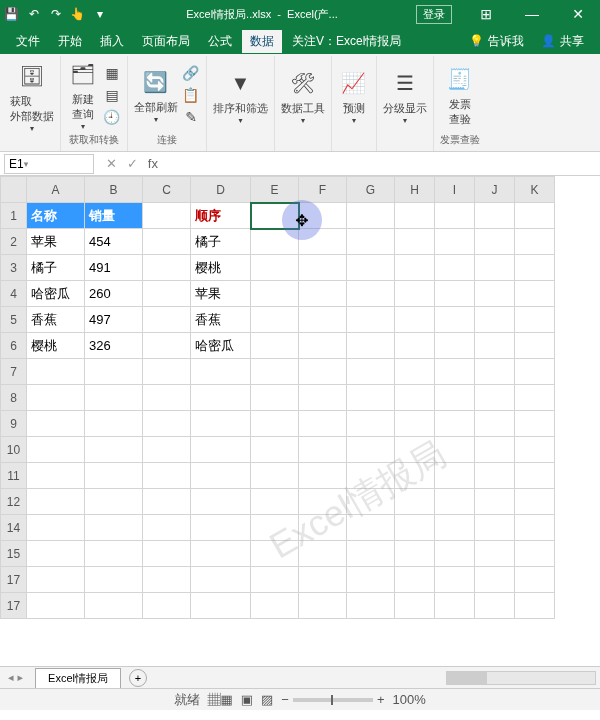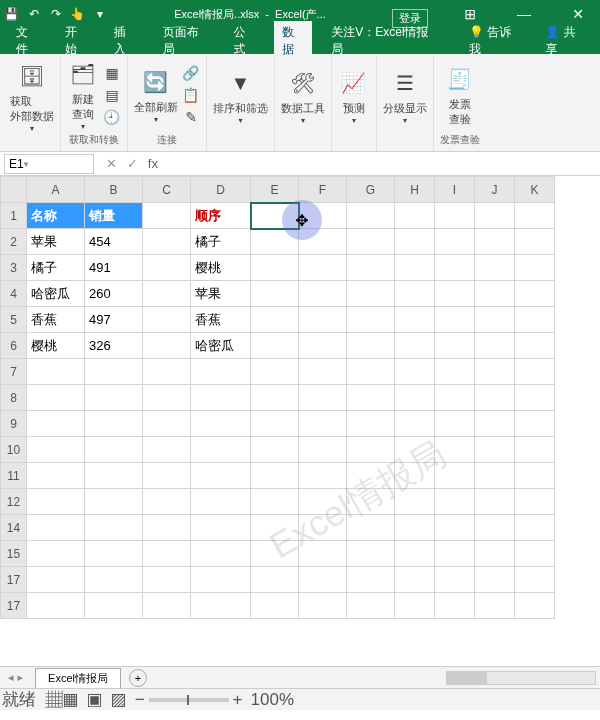--- a/index.html
+++ b/index.html
@@ -1,24 +1,24 @@
 <!DOCTYPE html>
 <html><head>
 <meta charset="utf-8">
 <style>
 *{box-sizing:border-box;margin:0;padding:0;font-family:"Microsoft YaHei",sans-serif}
 body{width:600px;height:720px;background:#fff;overflow:hidden;position:relative}
 .titlebar{height:28px;background:#0f7c41;color:#fff;display:flex;align-items:center;font-size:11px;padding:0 4px}
 .tb-left{display:flex;gap:6px;align-items:center}
 .tb-ico{width:16px;height:16px;display:flex;align-items:center;justify-content:center;font-size:12px}
 .tb-title{flex:1;text-align:center;white-space:nowrap;overflow:hidden}
-.tb-right{display:flex;gap:18px;align-items:flex-end}
+.tb-right{display:flex;gap:10px;align-items:center}
 .tb-btn{width:36px;height:28px;display:flex;align-items:center;justify-content:center;font-size:14px}
 .login-btn{border:1px solid rgba(255,255,255,.6);padding:1px 6px;font-size:11px;margin-right:6px}
-.menubar{height:26px;background:#0f7c41;color:#fff;display:flex;align-items:center;font-size:12px;padding:0 8px;gap:11px}
+.menubar{height:26px;background:#0f7c41;color:#fff;display:flex;align-items:center;font-size:12px;padding:0 8px;gap:2px}
 .menu-item{padding:3px 8px;cursor:pointer}
 .menu-item.active{background:#f3f3f3;color:#0c4a6e}
 .ribbon{height:98px;background:#f3f3f3;border-bottom:1px solid #d0d0d0;display:flex;padding:2px 4px 0;font-size:11px;color:#444}
 .rgrp{display:flex;flex-direction:column;align-items:center;border-right:1px solid #e0e0e0;padding:2px 6px}
 .rgrp .icons{flex:1;display:flex;align-items:center;justify-content:center;gap:4px}
 .rgrp .lbl{font-size:10px;color:#666;padding:2px 0}
 .big-ico{width:32px;height:32px;display:flex;align-items:center;justify-content:center;font-size:20px;flex-direction:column}
 .sm-ico{width:18px;height:18px;display:flex;align-items:center;justify-content:center;font-size:14px}
 .col{display:flex;flex-direction:column;align-items:center;gap:2px}
 .drop{font-size:8px;margin-top:-2px}
@@ -38,21 +38,21 @@
 .cursor-circle::after{content:"✥";font-size:16px;color:#000}
 .watermark{position:absolute;font-size:36px;color:rgba(150,150,150,.25);transform:rotate(-30deg);pointer-events:none}
 .wm1{left:260px;top:300px}
 .tabs{height:22px;border-top:1px solid #ccc;display:flex;align-items:center;font-size:11px;background:#f3f3f3}
 .tab-nav{display:flex;gap:4px;padding:0 8px;color:#888}
 .tab{padding:2px 12px;border:1px solid #aaa;border-bottom:none;background:#fff;margin-left:4px}
 .tab-add{width:18px;height:18px;border:1px solid #aaa;border-radius:50%;margin-left:8px;display:flex;align-items:center;justify-content:center}
 .hscroll{flex:1;display:flex;justify-content:flex-end;padding-right:4px}
 .hscroll .bar{width:150px;height:14px;background:#e8e8e8;border:1px solid #ccc;position:relative}
 .hscroll .thumb{position:absolute;left:0;top:0;width:40px;height:12px;background:#cdcdcd}
-.status{height:22px;background:#f3f3f3;border-top:1px solid #ccc;display:flex;align-items:center;font-size:17px;color:#555;padding:0 2px;justify-content:flex-start}
+.status{height:22px;background:#f3f3f3;border-top:1px solid #ccc;display:flex;align-items:center;font-size:13px;color:#555;padding:0 2px;justify-content:center}
 .status .right{display:flex;align-items:center;gap:8px}
 .zoom-ctrl{display:flex;align-items:center;gap:4px}
 .zoom-bar{width:80px;height:4px;background:#ccc;position:relative}
 .zoom-bar::after{content:"";position:absolute;left:38px;top:-3px;width:2px;height:10px;background:#666}
 </style>
 </head>
 <body>
 
 <div class="titlebar">
   <div class="tb-left">

